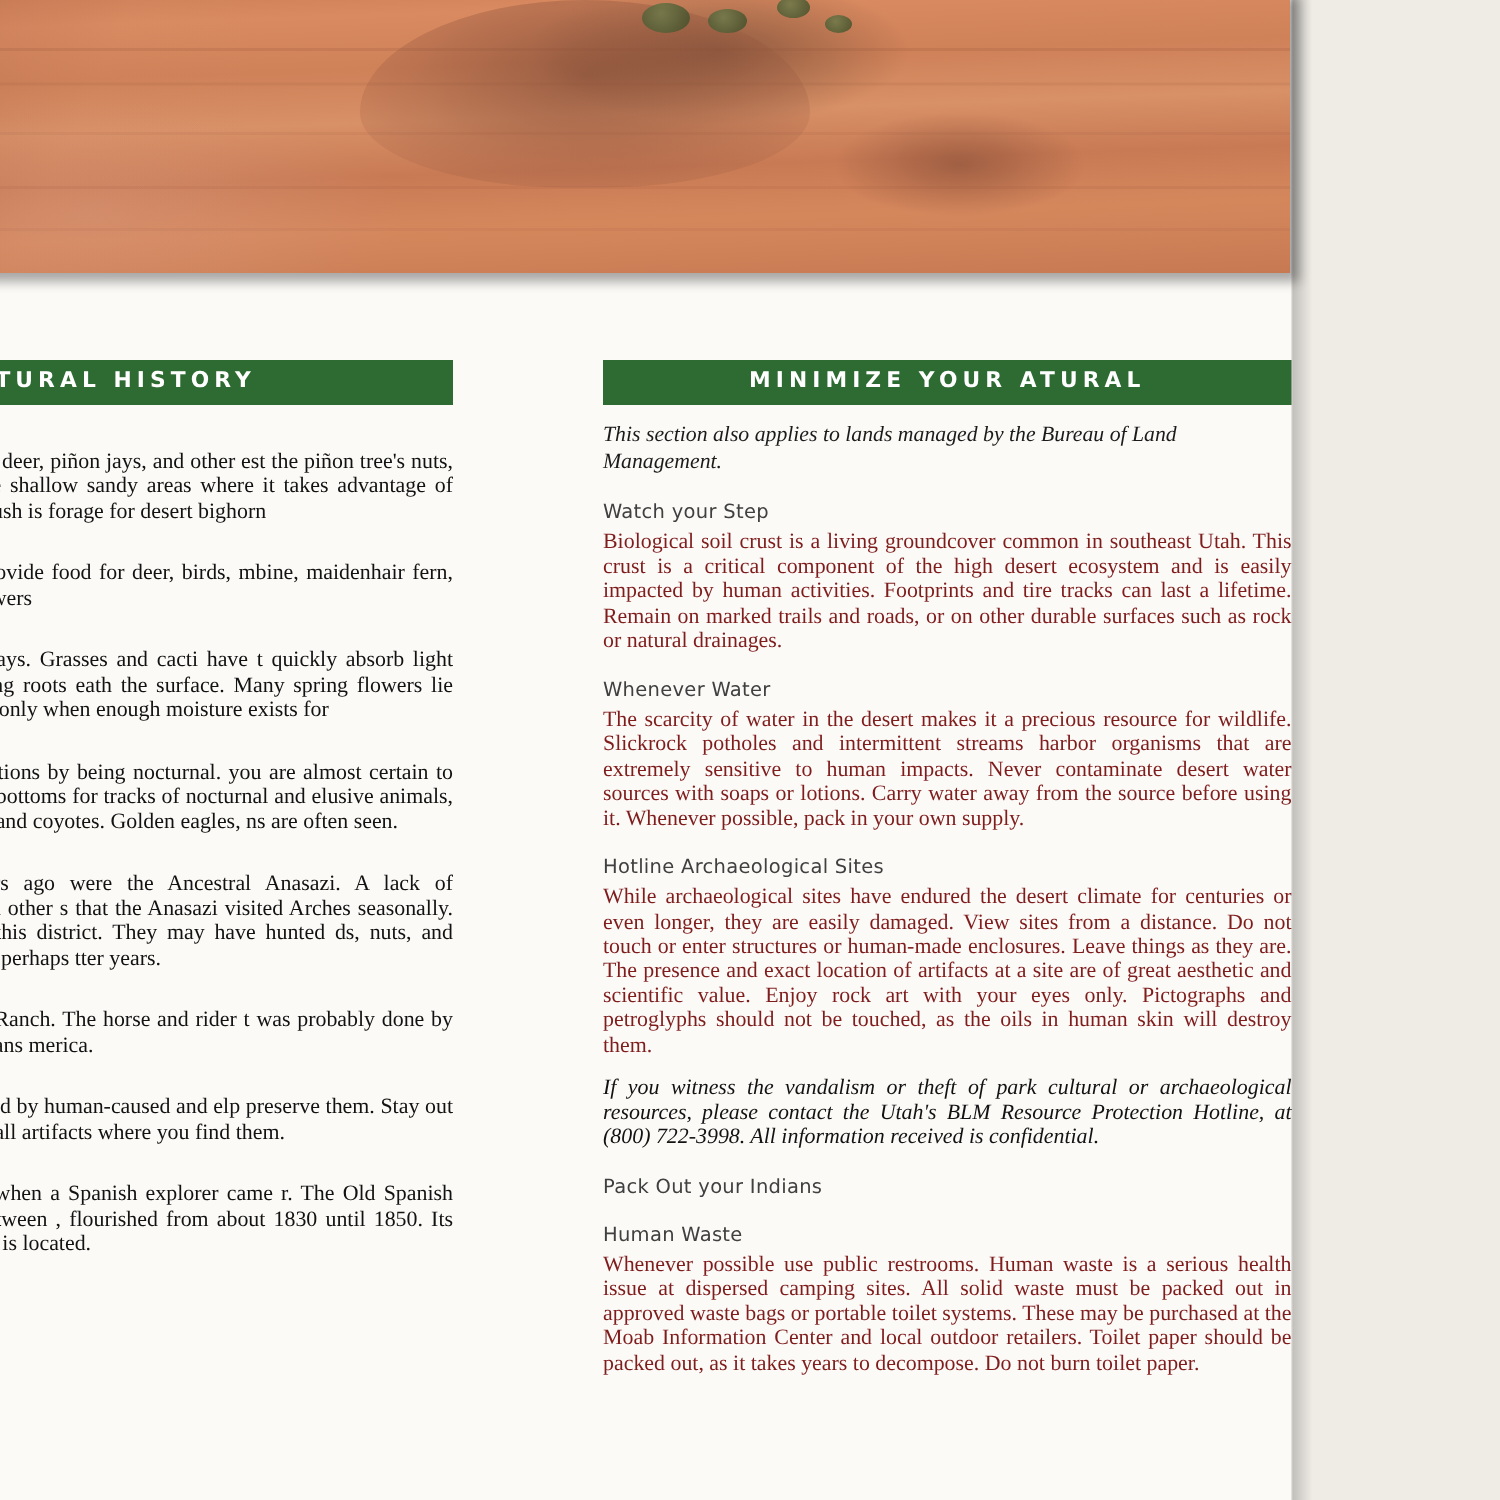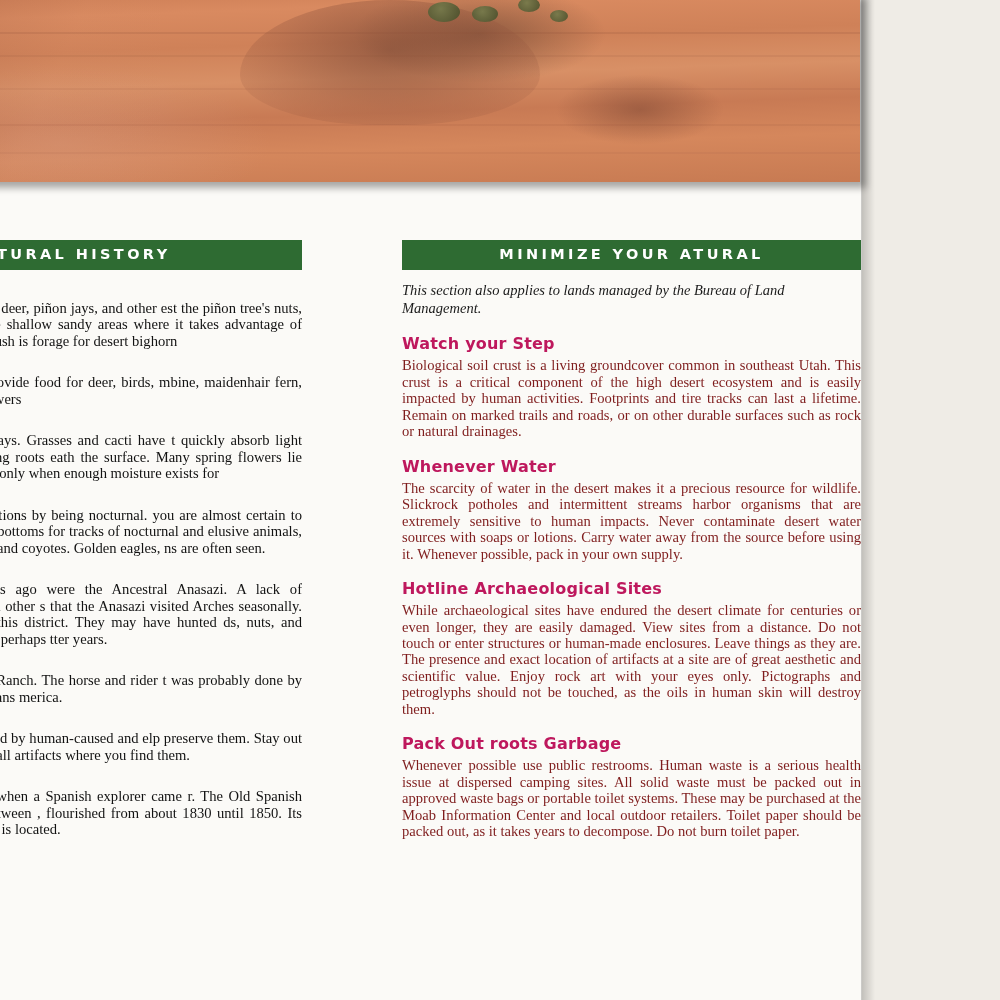--- a/index.html
+++ b/index.html
@@ -95,23 +95,23 @@
   .intro-italic {
     font-style: italic;
     font-size: 14.5px;
     color: #1b1b1b;
     margin: 11px 0 0 0;
     line-height: 1.25;
   }
 
   h3.sub {
     font-family: "DejaVu Sans", sans-serif;
-    font-size: 16px;
-    font-weight: bold;
-    color: #be185d;
+    font-size: 13px;
+    font-weight: normal;
+    color: #404040;
     margin: 17px 0 2px 0;
     letter-spacing: 0.2px;
   }
 
   p.body {
     font-size: 14.6px;
     line-height: 1.13;
     color: #7f1d1d;
     margin: 3px 0 0 0;
     text-align: justify;
@@ -241,22 +241,24 @@
     <p class="intro-italic">This section also applies to lands managed by the Bureau of Land Management.</p>
 
     <h3 class="sub">Watch your Step</h3>
     <p class="body first">Biological soil crust is a living groundcover common in southeast Utah. This crust is a critical component of the high desert ecosystem and is easily impacted by human activities. Footprints and tire tracks can last a lifetime. Remain on marked trails and roads, or on other durable surfaces such as rock or natural drainages.</p>
 
     <h3 class="sub">Whenever Water</h3>
     <p class="body first">The scarcity of water in the desert makes it a precious resource for wildlife. Slickrock potholes and intermittent streams harbor organisms that are extremely sensitive to human impacts. Never contaminate desert water sources with soaps or lotions. Carry water away from the source before using it. Whenever possible, pack in your own supply.</p>
 
     <h3 class="sub">Hotline Archaeological Sites</h3>
     <p class="body first">While archaeological sites have endured the desert climate for centuries or even longer, they are easily damaged. View sites from a distance. Do not touch or enter structures or human-made enclosures. Leave things as they are. The presence and exact location of artifacts at a site are of great aesthetic and scientific value. Enjoy rock art with your eyes only. Pictographs and petroglyphs should not be touched, as the oils in human skin will destroy them.</p>
-
-    <h3 class="sub">Pack Out roots Garbage</h3>
-
+    <p class="note">If you witness the vandalism or theft of park cultural or archaeological resources, please contact the Utah's BLM Resource Protection Hotline, at (800) 722-3998. All information received is confidential.</p>
+
+    <h3 class="sub">Pack Out your Indians</h3>
+
+    <h3 class="sub">Human Waste</h3>
     <p class="body first">Whenever possible use public restrooms. Human waste is a serious health issue at dispersed camping sites. All solid waste must be packed out in approved waste bags or portable toilet systems. These may be purchased at the Moab Information Center and local outdoor retailers. Toilet paper should be packed out, as it takes years to decompose. Do not burn toilet paper.</p>
 
   </div>
 
 </div>
 
 <div class="page-edge-shadow"></div>
 
 </body></html>

